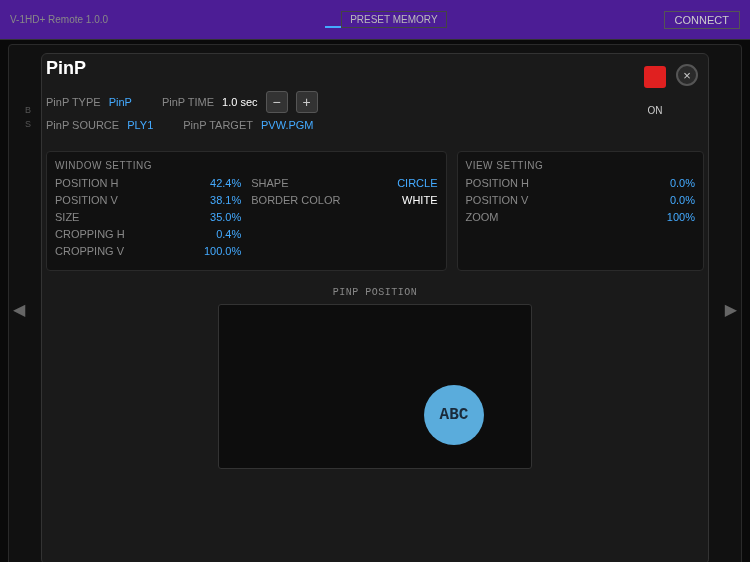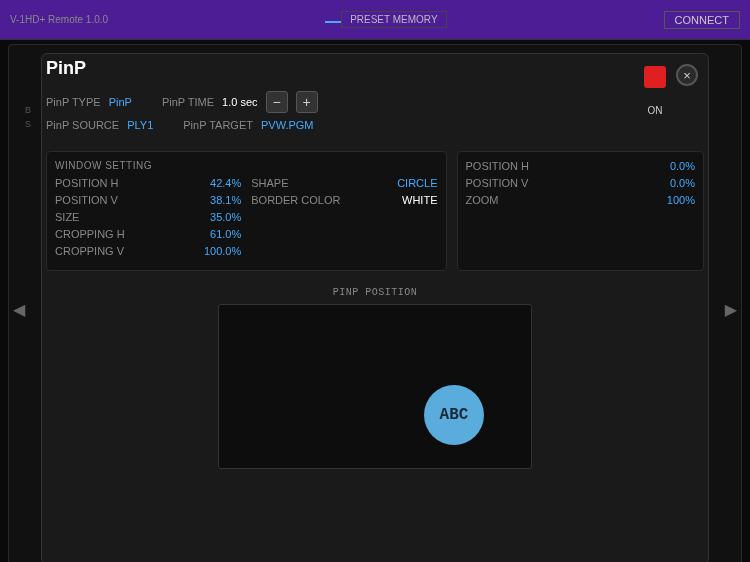--- a/index.html
+++ b/index.html
@@ -22,21 +22,20 @@
       height: 40px;
       padding: 0 10px;
       border-bottom: 1px solid #333;
     }
     .top-bar-title {
       color: #888;
       font-size: 10px;
     }
     .top-bar-center {
       display: flex;
-      align-items: center;
     }
     .top-bar-tab {
       color: #999;
       font-size: 10px;
       padding: 2px 8px;
       border-bottom: 2px solid #4af;
     }
     .top-bar-preset {
       color: #bbb;
       font-size: 10px;
@@ -382,21 +381,21 @@
             <div class="setting-row">
               <span class="setting-name">POSITION V</span>
               <span class="setting-val">38.1%</span>
             </div>
             <div class="setting-row">
               <span class="setting-name">SIZE</span>
               <span class="setting-val">35.0%</span>
             </div>
             <div class="setting-row">
               <span class="setting-name">CROPPING H</span>
-              <span class="setting-val">61.0%</span>
+              <span class="setting-val">0.4%</span>
             </div>
             <div class="setting-row">
               <span class="setting-name">CROPPING V</span>
               <span class="setting-val">100.0%</span>
             </div>
           </div>
 
           <div class="window-col">
             <div class="setting-row">
               <span class="setting-name">SHAPE</span>
@@ -404,20 +403,21 @@
             </div>
             <div class="setting-row">
               <span class="setting-name">BORDER COLOR</span>
               <span class="setting-val-white">WHITE</span>
             </div>
           </div>
         </div>
       </div>
 
       <div class="panel" style="flex:0.6;">
+        <div class="panel-title">VIEW SETTING</div>
         <div class="setting-row">
           <span class="setting-name">POSITION H</span>
           <span class="setting-val">0.0%</span>
         </div>
         <div class="setting-row">
           <span class="setting-name">POSITION V</span>
           <span class="setting-val">0.0%</span>
         </div>
         <div class="setting-row">
           <span class="setting-name">ZOOM</span>

